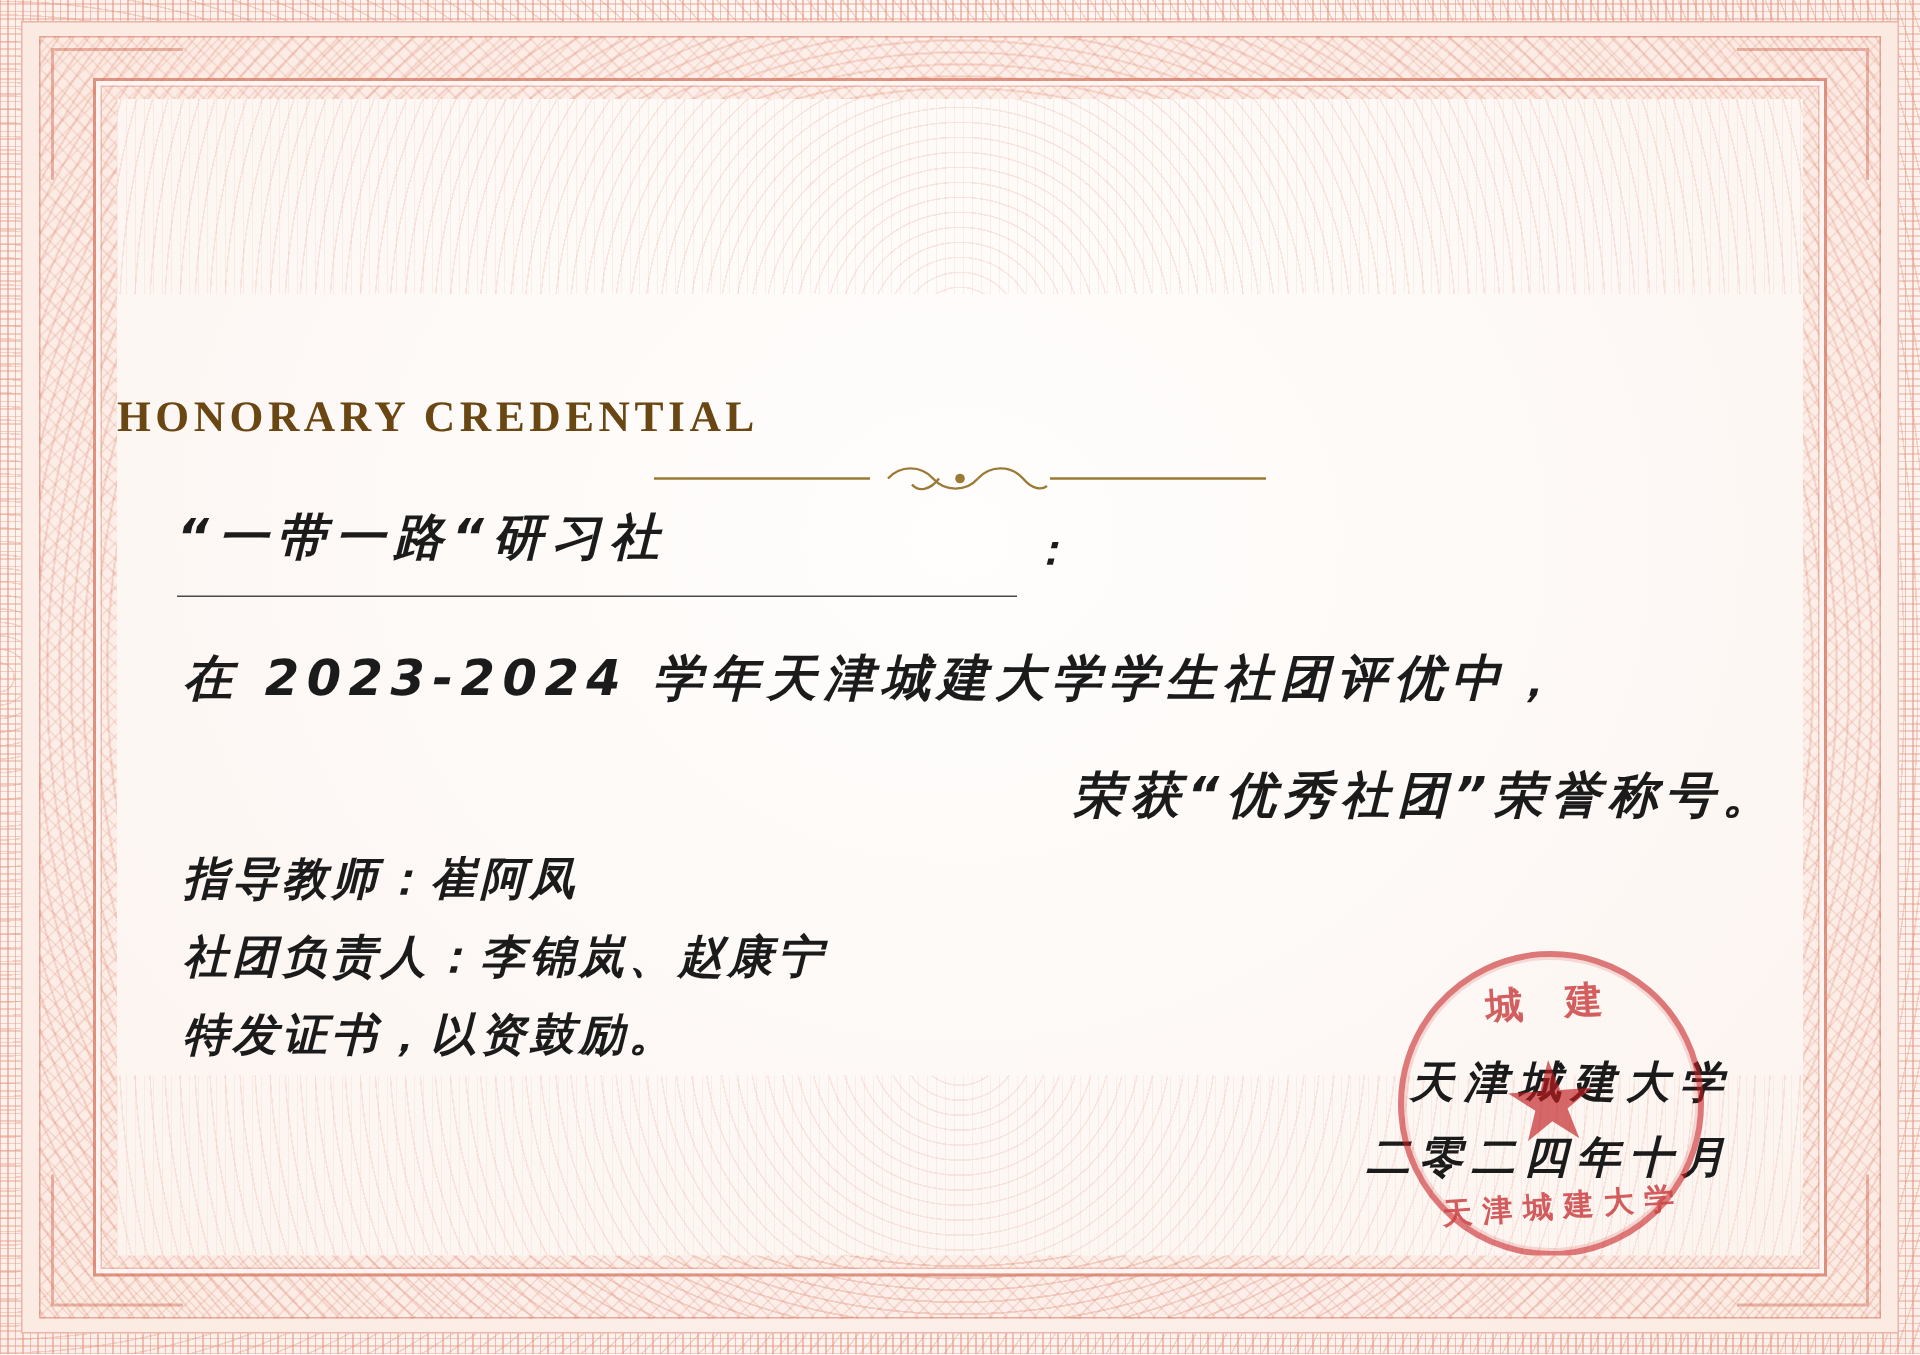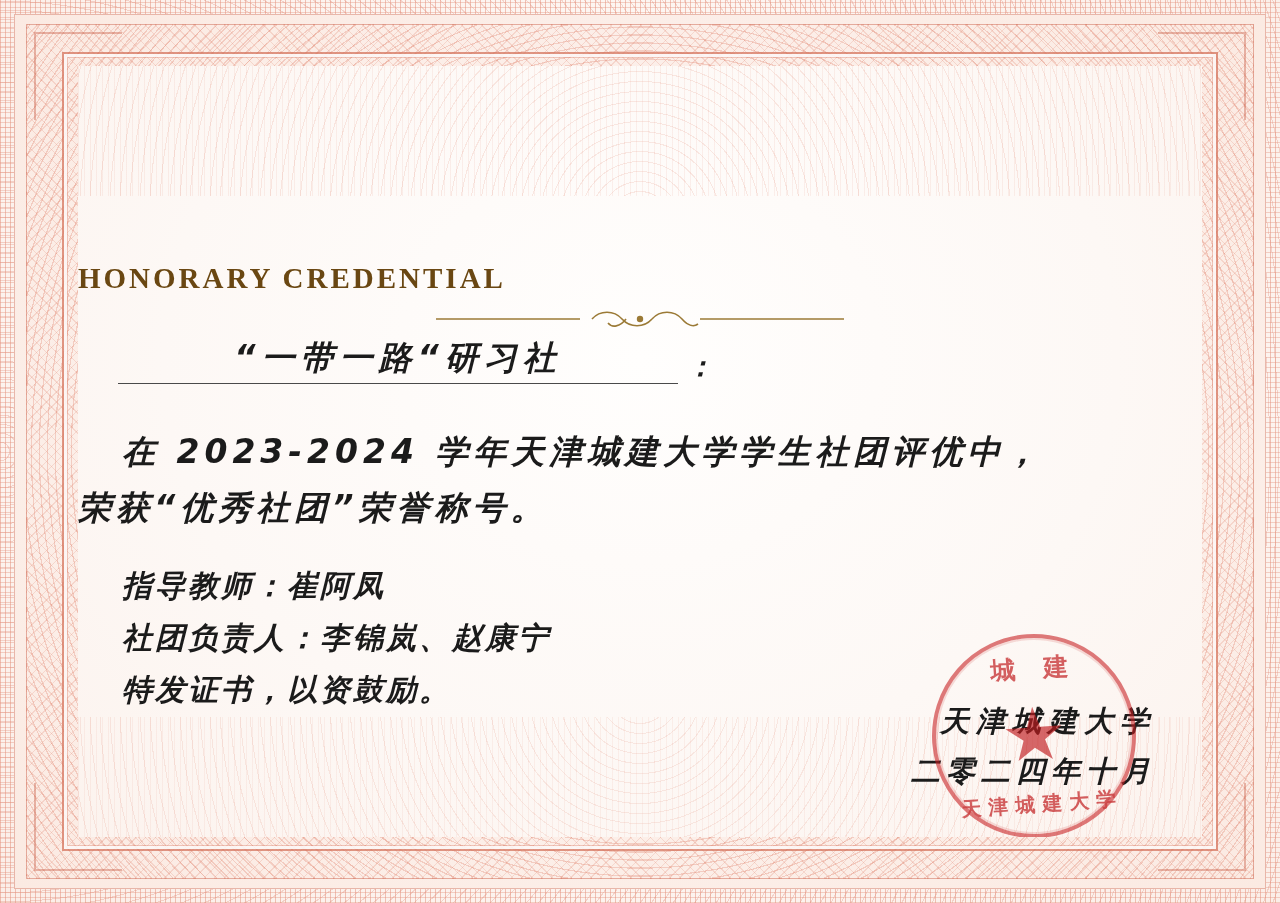--- a/index.html
+++ b/index.html
@@ -190,47 +190,46 @@
     font-weight: 600;
   }
 
   .recipient {
     position: absolute;
     top: 270px;
     left: 40px;
     width: 560px;
     font-size: 33px;
     letter-spacing: 6px;
-    padding-bottom: 2px;
+    padding-bottom: 16px;
     border-bottom: 1.5px solid #4a4a4a;
     white-space: nowrap;
-    text-align: center;
   }
   .recipient-colon {
     position: absolute;
     top: 282px;
     left: 608px;
     font-size: 28px;
   }
 
   .line-1 {
     position: absolute;
     top: 364px;
     left: 44px;
     right: 40px;
     font-size: 33px;
     letter-spacing: 5px;
     white-space: nowrap;
   }
   .line-2 {
     position: absolute;
-    top: 420px;
+    top: 442px;
     left: 0;
     right: 16px;
-    text-align: left;
+    text-align: right;
     font-size: 33px;
     letter-spacing: 5px;
   }
 
   .meta {
     position: absolute;
     left: 44px;
     font-size: 30px;
     letter-spacing: 3px;
     white-space: nowrap;

